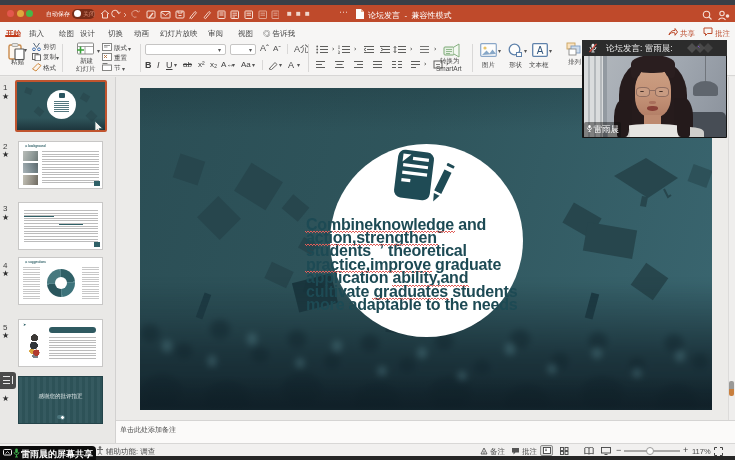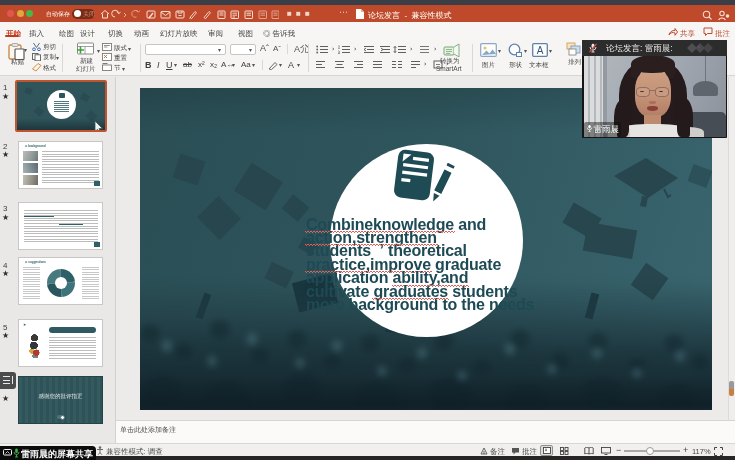--- a/index.html
+++ b/index.html
@@ -401,36 +401,36 @@
         <rect x="42" y="13.5" width="10.5" height="5.5" rx="2" fill="#1f4b55" stroke="#ffffff" stroke-width="2.6"></rect>
       </g>
     </svg>
     <div id="ctext">
       <div><u>Combineknowledge</u> and</div>
       <div><u>action,strengthen</u></div>
       <div>students&nbsp;&nbsp;’&nbsp;theoretical</div>
       <div><u>practice,improve</u> graduate</div>
       <div>application <u>ability,and</u></div>
       <div>cultivate <u>graduates</u> students</div>
-      <div>more background to the needs</div>
+      <div>more adaptable to the needs</div>
     </div>
   </div>
   <div style="position:absolute;left:0;top:343px;width:619px;height:1px;background:#d5d4d3;"></div>
   <div style="position:absolute;left:0;top:344px;width:619px;height:22px;background:#fbfaf9;"></div>
   <span style="position:absolute;left:4px;top:348px;font-size:7px;color:#4c4c4c;">单击此处添加备注</span>
   <div style="position:absolute;left:611.5px;top:0;width:7.5px;height:343px;background:#efeeed;border-left:1px solid #dcdbda;"></div>
   <div style="position:absolute;left:613px;top:304px;width:4.5px;height:9px;background:#9a9997;border-radius:2px 2px 0 0;"></div>
   <div style="position:absolute;left:613px;top:312px;width:4.5px;height:7px;background:#c87f3e;border-radius:0 0 2px 2px;"></div>
 </div>
 <div id="statusbar" class="abs">
   <svg style="position:absolute;left:96px;top:2px;" width="8" height="9" viewBox="0 0 8 9">
     <circle cx="4" cy="1.6" r="1.3" fill="#6a6a6a"></circle>
       <path d="M1 3.5 h6 M4 3.5 v3 M4 6.5 l-1.8 2.2 M4 6.5 l1.8 2.2" stroke="#6a6a6a" stroke-width="1" fill="none"></path>
   </svg>
-  <span style="position:absolute;left:106px;top:2.5px;font-size:7.5px;color:#4a4a4a;">兼容性模式: 调查</span>
+  <span style="position:absolute;left:106px;top:2.5px;font-size:7.5px;color:#4a4a4a;">辅助功能: 调查</span>
   <svg style="position:absolute;left:480px;top:2.5px;" width="8" height="8" viewBox="0 0 8 8">
       <path d="M1 7 L4 1 L7 7 z M4 7 v-3" fill="none" stroke="#555" stroke-width="0.9"></path>
     </svg>
   <span style="position:absolute;left:490px;top:2.5px;font-size:7.5px;color:#4a4a4a;">备注</span>
   <svg style="position:absolute;left:511px;top:2.5px;" width="9" height="8" viewBox="0 0 9 8">
       <path d="M1 1 h7 v4.5 h-3.5 L2.5 7.5 v-2 H1 z" fill="#555"></path>
     </svg>
   <span style="position:absolute;left:522px;top:2.5px;font-size:7.5px;color:#4a4a4a;">批注</span>
   <span style="position:absolute;left:540px;top:0.5px;width:13px;height:11px;background:#dededd;border:1px solid #8f8f8e;border-radius:2px;"></span>
   <svg style="position:absolute;left:543px;top:3px;" width="8" height="7" viewBox="0 0 8 7">

